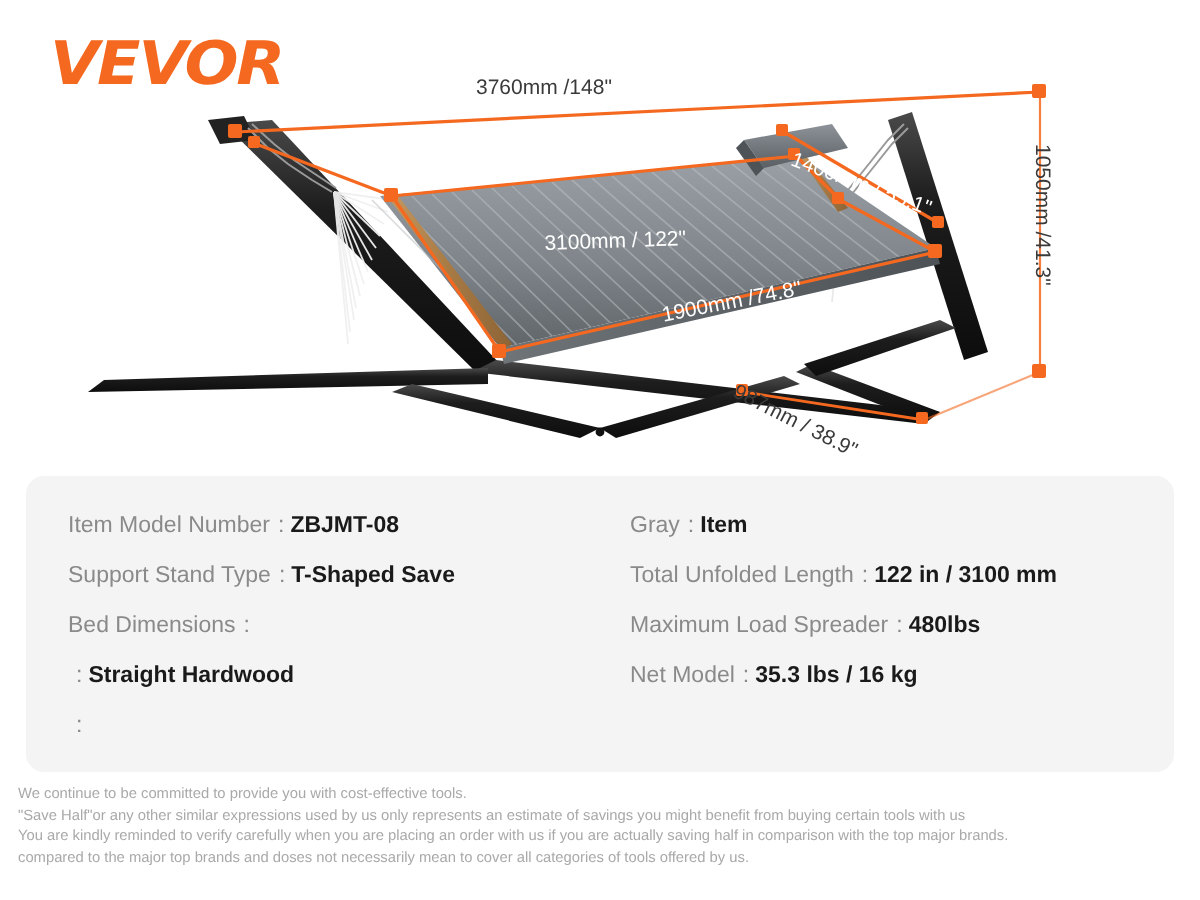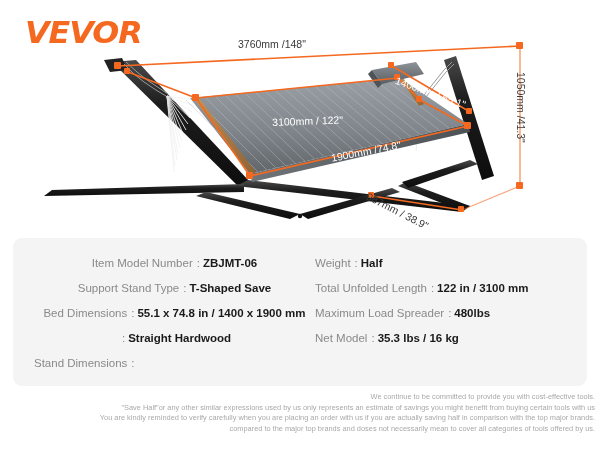--- a/index.html
+++ b/index.html
@@ -49,36 +49,35 @@
     background: #f4f4f4;
     border-radius: 9px;
   }
   .spec-rows { padding: 12px 0 0 0; }
   .spec-row {
     display: flex;
     height: 25px;
     align-items: center;
     font-size: 11.5px;
   }
-  .cell { display: flex; align-items: baseline; white-space: nowrap; justify-content: center; }
+  .cell { display: flex; align-items: baseline; white-space: nowrap; }
   .cell-left  { padding-left: 21px; width: 302px; }
   .cell-right { padding-left: 0; }
   .cell.full  { padding-left: 21px; }
   .lbl { color: #8a8a8a; }
   .sep { color: #8a8a8a; padding: 0 3px 0 4px; }
   .val { color: #1a1a1a; font-weight: bold; }
 
   
   .disclaimer {
     position: absolute; left: 9px; top: 392px;
     width: 586px;
     font-size: 7.4px;
     line-height: 10.6px;
     color: #a9a9a9;
-    text-align: right;
   }
   .disclaimer div { white-space: nowrap; }
 </style>
 </head>
 <body>
 
 <div id="page">
 
   <div class="logo">VEVOR</div>
 
@@ -245,47 +244,46 @@
     <div class="dim dim-height">1050mm /41.3"</div>
   </div>
 
   <div class="spec-card">
     <div class="spec-rows">
 
       <div class="spec-row">
         <div class="cell cell-left">
           <span class="lbl">Item Model Number</span>
           <span class="sep">:</span>
-          <span class="val">ZBJMT-06</span>
+          <span class="val">ZBJMT-08</span>
         </div>
         <div class="cell cell-right">
-          <span class="lbl">Weight</span>
-          <span class="sep">:</span>
-          <span class="val">Half</span>
+          <span class="lbl">Gray</span>
+          <span class="sep">:</span>
+          <span class="val">Item</span>
         </div>
       </div>
 
       <div class="spec-row">
         <div class="cell cell-left">
           <span class="lbl">Support Stand Type</span>
           <span class="sep">:</span>
           <span class="val">T-Shaped Save</span>
         </div>
         <div class="cell cell-right">
           <span class="lbl">Total Unfolded Length</span>
           <span class="sep">:</span>
           <span class="val">122 in / 3100 mm</span>
         </div>
       </div>
 
       <div class="spec-row">
         <div class="cell cell-left">
           <span class="lbl">Bed Dimensions</span>
           <span class="sep">:</span>
-          <span class="val">55.1 x 74.8 in / 1400 x 1900 mm</span>
         </div>
         <div class="cell cell-right">
           <span class="lbl">Maximum Load Spreader</span>
           <span class="sep">:</span>
           <span class="val">480lbs</span>
         </div>
       </div>
 
       <div class="spec-row">
         <div class="cell cell-left">
@@ -294,21 +292,20 @@
         </div>
         <div class="cell cell-right">
           <span class="lbl">Net Model</span>
           <span class="sep">:</span>
           <span class="val">35.3 lbs / 16 kg</span>
         </div>
       </div>
 
       <div class="spec-row">
         <div class="cell full">
-          <span class="lbl">Stand Dimensions</span>
           <span class="sep">:</span>
         </div>
       </div>
 
     </div>
   </div>
 
   <div class="disclaimer">
     <div>We continue to be committed to provide you with cost-effective tools.</div>
     <div>"Save Half"or any other similar expressions used by us only represents an estimate of savings you might benefit from buying certain tools with us</div>

